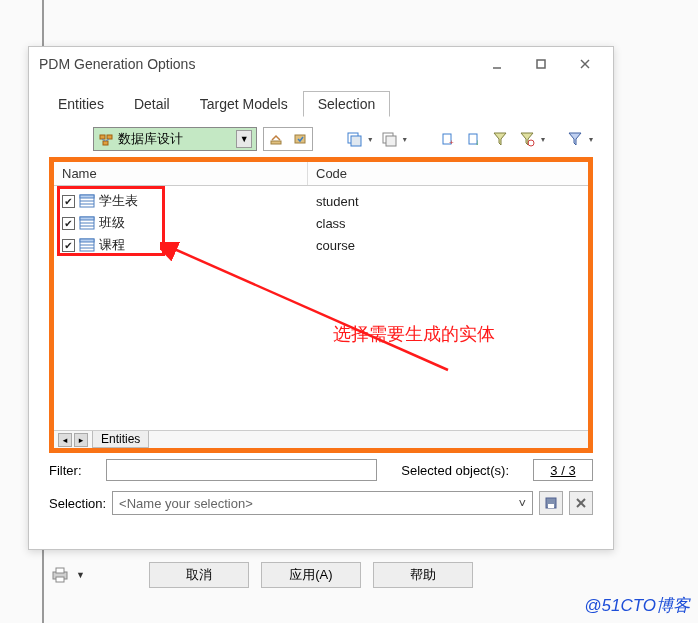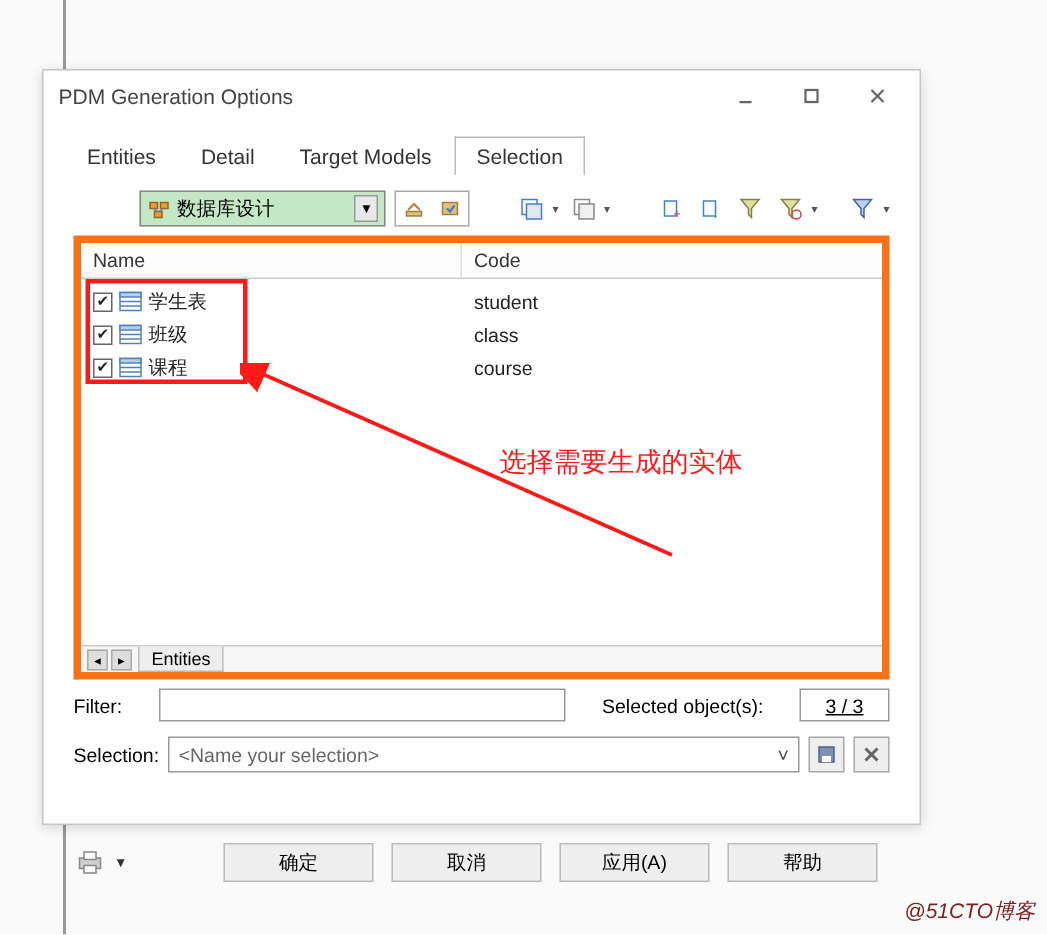--- a/index.html
+++ b/index.html
@@ -29,36 +29,36 @@
 .col-name { flex: 0 0 254px; padding: 4px 8px; border-right: 1px solid #ddd; }
 .col-code { flex: 1; padding: 4px 8px; }
 .list-body { flex: 1; padding: 4px 0; position: relative; }
 .row { display: flex; font-size: 13px; color: #222; height: 22px; align-items: center; }
 .row .c1 { flex: 0 0 254px; padding-left: 8px; display: flex; align-items: center; gap: 4px; }
 .row .c2 { flex: 1; padding-left: 8px; }
 .chk { width: 13px; height: 13px; border: 1px solid #666; background: #fff; display: inline-flex; align-items: center; justify-content: center; font-size: 10px; color: #222; cursor: pointer; }
 .tbl-ico { width: 16px; height: 14px; display: inline-block; }
 .tbl-ico svg { width: 16px; height: 14px; }
 .highlight-box { position: absolute; left: 3px; top: 0; width: 108px; height: 70px; border: 3px solid #ff1a1a; z-index: 5; }
-.annotation-text { position: absolute; left: 333px; top: 296px; font-size: 18px; color: #ff1a1a; font-family: "SimSun", serif; z-index: 6; }
+.annotation-text { position: absolute; left: 333px; top: 322px; font-size: 18px; color: #ff1a1a; font-family: "SimSun", serif; z-index: 6; }
 .arrow-svg { position: absolute; left: 160px; top: 242px; z-index: 5; pointer-events: none; }
 .list-foot { display: flex; align-items: center; height: 18px; border-top: 1px solid #ccc; background: #f7f7f7; font-size: 12px; }
 .list-foot .nav { display: flex; gap: 2px; padding: 0 4px; }
 .list-foot .nav span { width: 14px; height: 14px; background: #ddd; border: 1px solid #aaa; display:flex; align-items:center; justify-content:center; font-size:9px; cursor:pointer; }
 .list-foot .tabchip { background: #eee; border: 1px solid #bbb; padding: 0 8px; border-top: none; height: 17px; line-height: 16px; }
 .filter-row { display: flex; align-items: center; gap: 24px; margin-top: 6px; font-size: 13px; }
 .filter-row input { border: 1px solid #999; height: 22px; padding: 2px 4px; font-size: 13px; }
 .sel-row { display: flex; align-items: center; gap: 6px; margin-top: 10px; font-size: 13px; }
 .sel-combo { flex: 1; border: 1px solid #999; height: 24px; display: flex; align-items: center; padding: 0 6px; color: #666; background: #fff; cursor: pointer; }
 .sel-combo::after { content: "˅"; margin-left: auto; color: #444; }
 .sqbtn { width: 24px; height: 24px; border: 1px solid #aaa; background: #eee; display: flex; align-items: center; justify-content: center; cursor: pointer; }
 .bottom-bar { position: absolute; left: 48px; top: 562px; width: 560px; display: flex; align-items: center; gap: 12px; }
 .prn { width: 24px; height: 20px; display: flex; align-items: center; justify-content: center; cursor: pointer; }
 .bbtn { width: 100px; height: 26px; border: 1px solid #bbb; background: #eee; font-size: 13px; cursor: pointer; display:flex; align-items:center; justify-content:center; }
-.watermark { position: absolute; right: 8px; bottom: 6px; color: #7f1d1d; font-size: 14px; font-style: italic; }
+.watermark { position: absolute; right: 8px; bottom: 6px; color: #1d4ed8; font-size: 17px; font-style: italic; }
 </style>
 </head>
 <body>
 
 <div class="border-left"></div>
 
 <div class="window">
   <div class="titlebar">
     <span class="titlebar-title">PDM Generation Options</span>
     <div class="wc">
@@ -261,19 +261,18 @@
 <div class="bottom-bar">
   <div class="prn">
       <svg width="20" height="18" viewBox="0 0 20 18">
         <rect x="3" y="6" width="14" height="7" fill="#d0d0d0" stroke="#888"></rect>
         <rect x="6" y="2" width="8" height="5" fill="#fff" stroke="#888"></rect>
         <rect x="6" y="11" width="8" height="5" fill="#fff" stroke="#888"></rect>
       </svg>
     </div>
   <span style="font-size:9px;color:#333;margin-left:-8px">▼</span>
   <div style="flex:0 0 40px"></div>
-  <div class="bbtn">确定</div>
   <div class="bbtn">取消</div>
   <div class="bbtn">应用(A)</div>
   <div class="bbtn">帮助</div>
 </div>
 
 <div class="watermark">@51CTO博客</div>
 
 </body></html>

